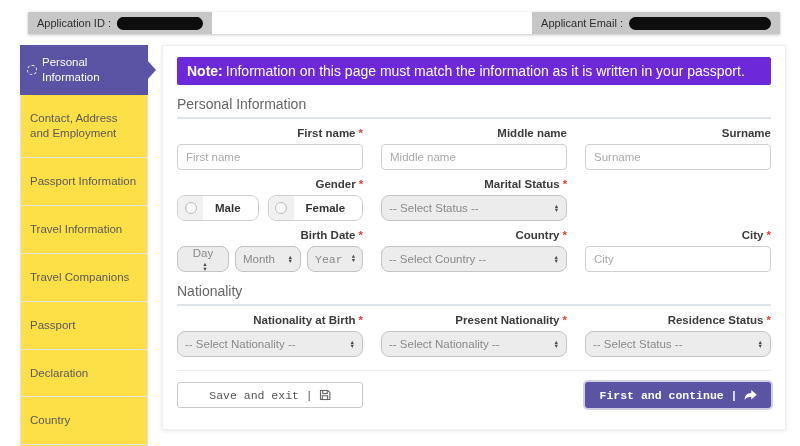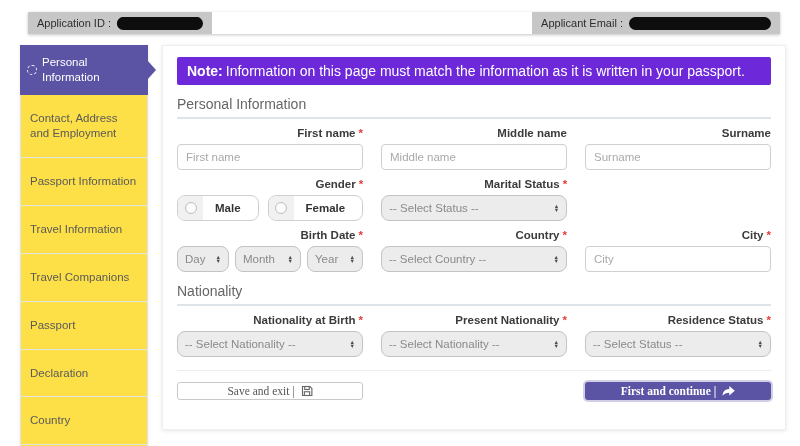--- a/index.html
+++ b/index.html
@@ -115,31 +115,31 @@
   .radio-dot {
     width: 12px; height: 12px; border-radius: 50%;
     background: #fdfdfd; border: 1px solid #bdbdbd;
   }
   .gender-text {
     display: flex; align-items: center; padding: 0 17px 0 12px;
     font-size: 11.5px; font-weight: bold; color: #333;
   }
 
   .bd-row { display: flex; gap: 6px; }
-  .bd-row .select.day { width: 52px; }
+  .bd-row .select.day { width: 52px; flex-direction: column; }
   .bd-row .select.month { flex: 1; }
-  .bd-row .select.year { width: 56px; }
+  .bd-row .select.year { width: 56px; font-family: Liberation Mono, monospace; }
 
   .footer {
     border-top: 1px solid #ececec; margin-top: 13px; padding-top: 11px;
     display: grid; grid-template-columns: 1fr 1fr 1fr; column-gap: 18px;
   }
-  .btn { height: 18px; border-radius: 3px; display: flex; align-items: center;
+  .btn { height: 26px; border-radius: 3px; display: flex; align-items: center;
     justify-content: center; gap: 6px; font-size: 11.5px; cursor: pointer;
-    font-family: Liberation Serif, serif; }
+    font-family: Liberation Mono, monospace; }
   .btn-exit { grid-column: 1; background: #fff; border: 1px solid #c9c9c9; color: #555; }
   .btn-continue {
     grid-column: 3; background: #5b54a4; border: none; color: #fff;
     font-weight: bold; box-shadow: 0 0 0 2px rgba(91,84,164,.28);
   }
   .icon-svg { display: inline-flex; }
 </style>
 </head>
 <body>
 

